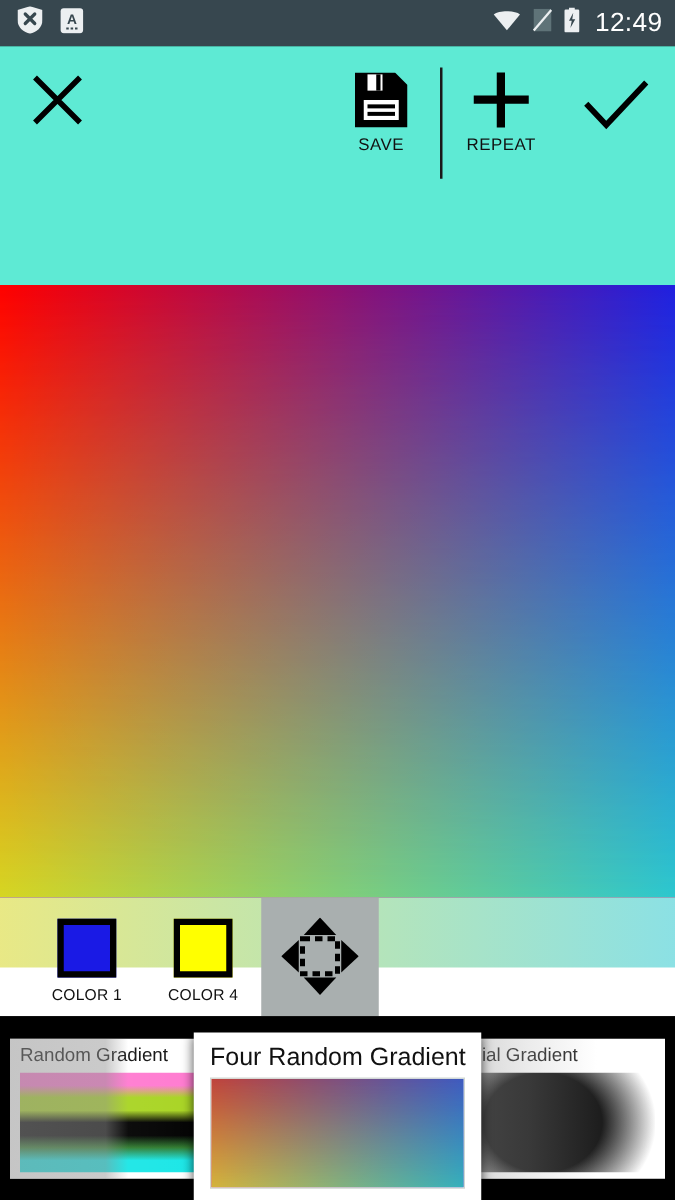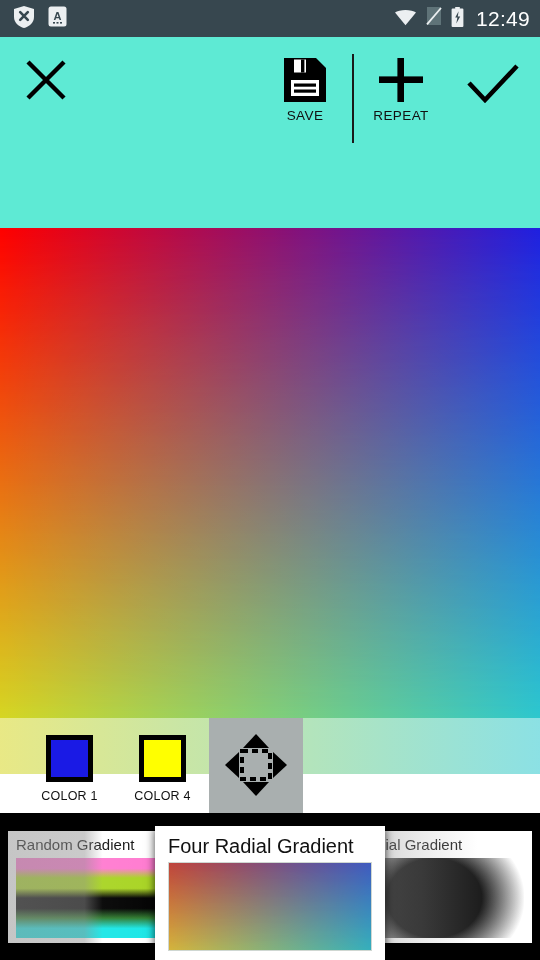--- a/index.html
+++ b/index.html
@@ -277,21 +277,21 @@
 
     <div class="card side" id="card-right">
       <div class="ctitle">Radial Gradient</div>
       <div class="cthumb">
         <div class="gl" id="gl-radial" style="background: radial-gradient(62% 108% at 46% 50%, rgb(0, 0, 0) 0%, rgb(0, 0, 0) 46%, rgb(255, 255, 255) 88%, rgb(255, 255, 255) 100%);"></div>
       </div>
       <div class="veil"></div>
     </div>
 
     <div class="card sel">
-      <div class="ctitle">Four Radial Gradient</div>
+      <div class="ctitle">Four Random Gradient</div>
       <div class="cthumb">
         <div class="gl" id="gl-fc-a" style="background: linear-gradient(90deg, rgb(192, 68, 60) 0%, rgb(63, 91, 192) 100%);"></div>
         <div class="gl" id="gl-fc-b" style="background: linear-gradient(90deg, rgb(212, 180, 60) 0%, rgb(53, 176, 188) 100%); mask-image: linear-gradient(rgba(0, 0, 0, 0) 0%, rgb(0, 0, 0) 100%);"></div>
       </div>
     </div>
   </div>
 
 </div>
 
 </body></html>

